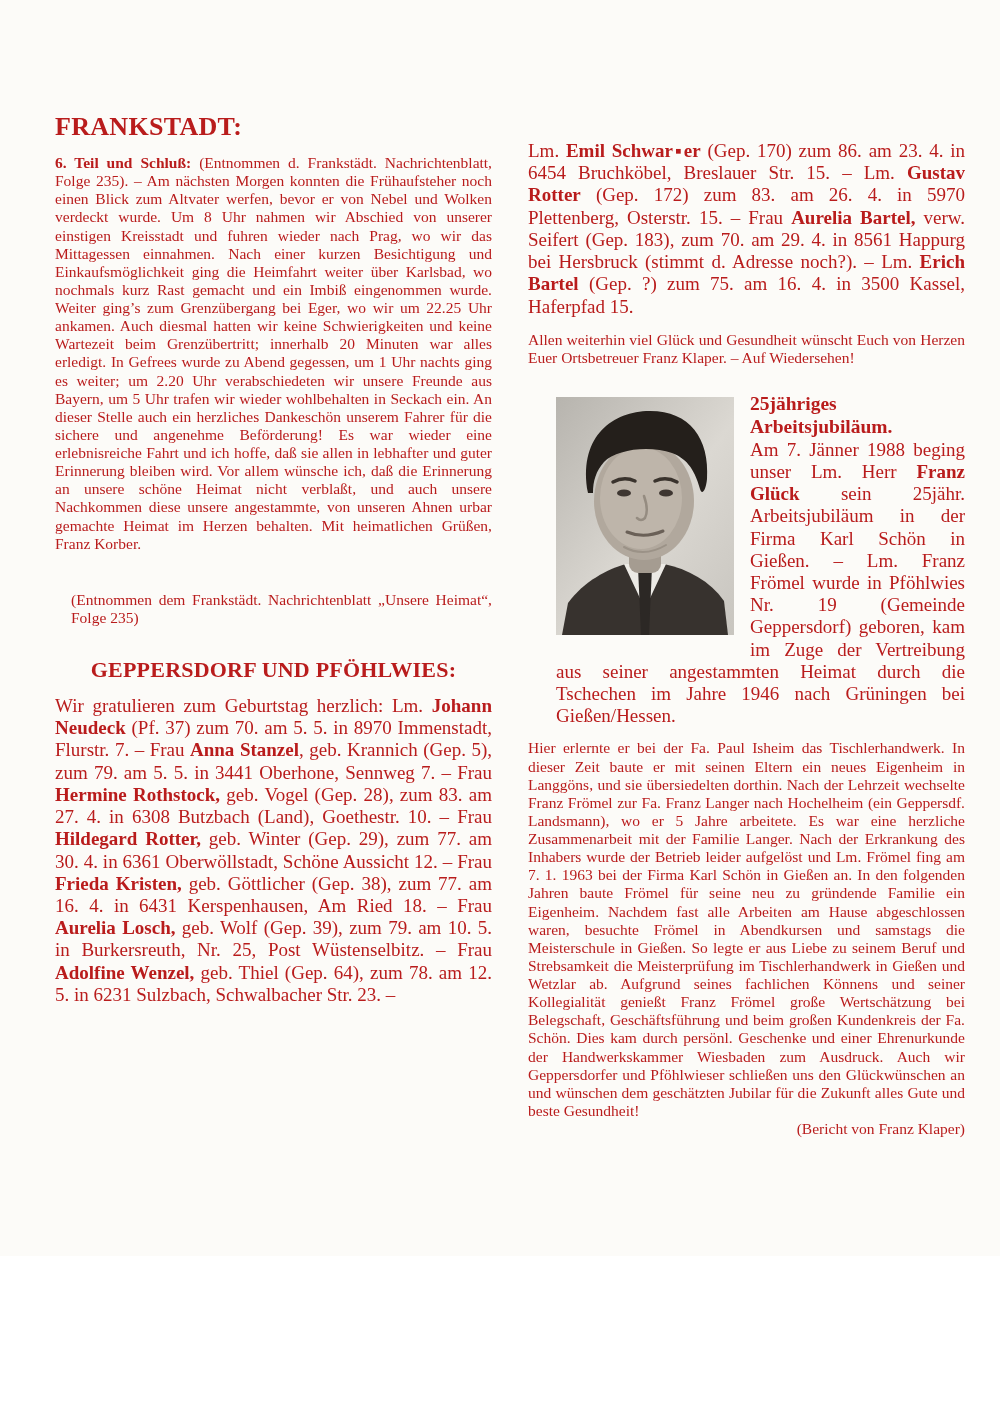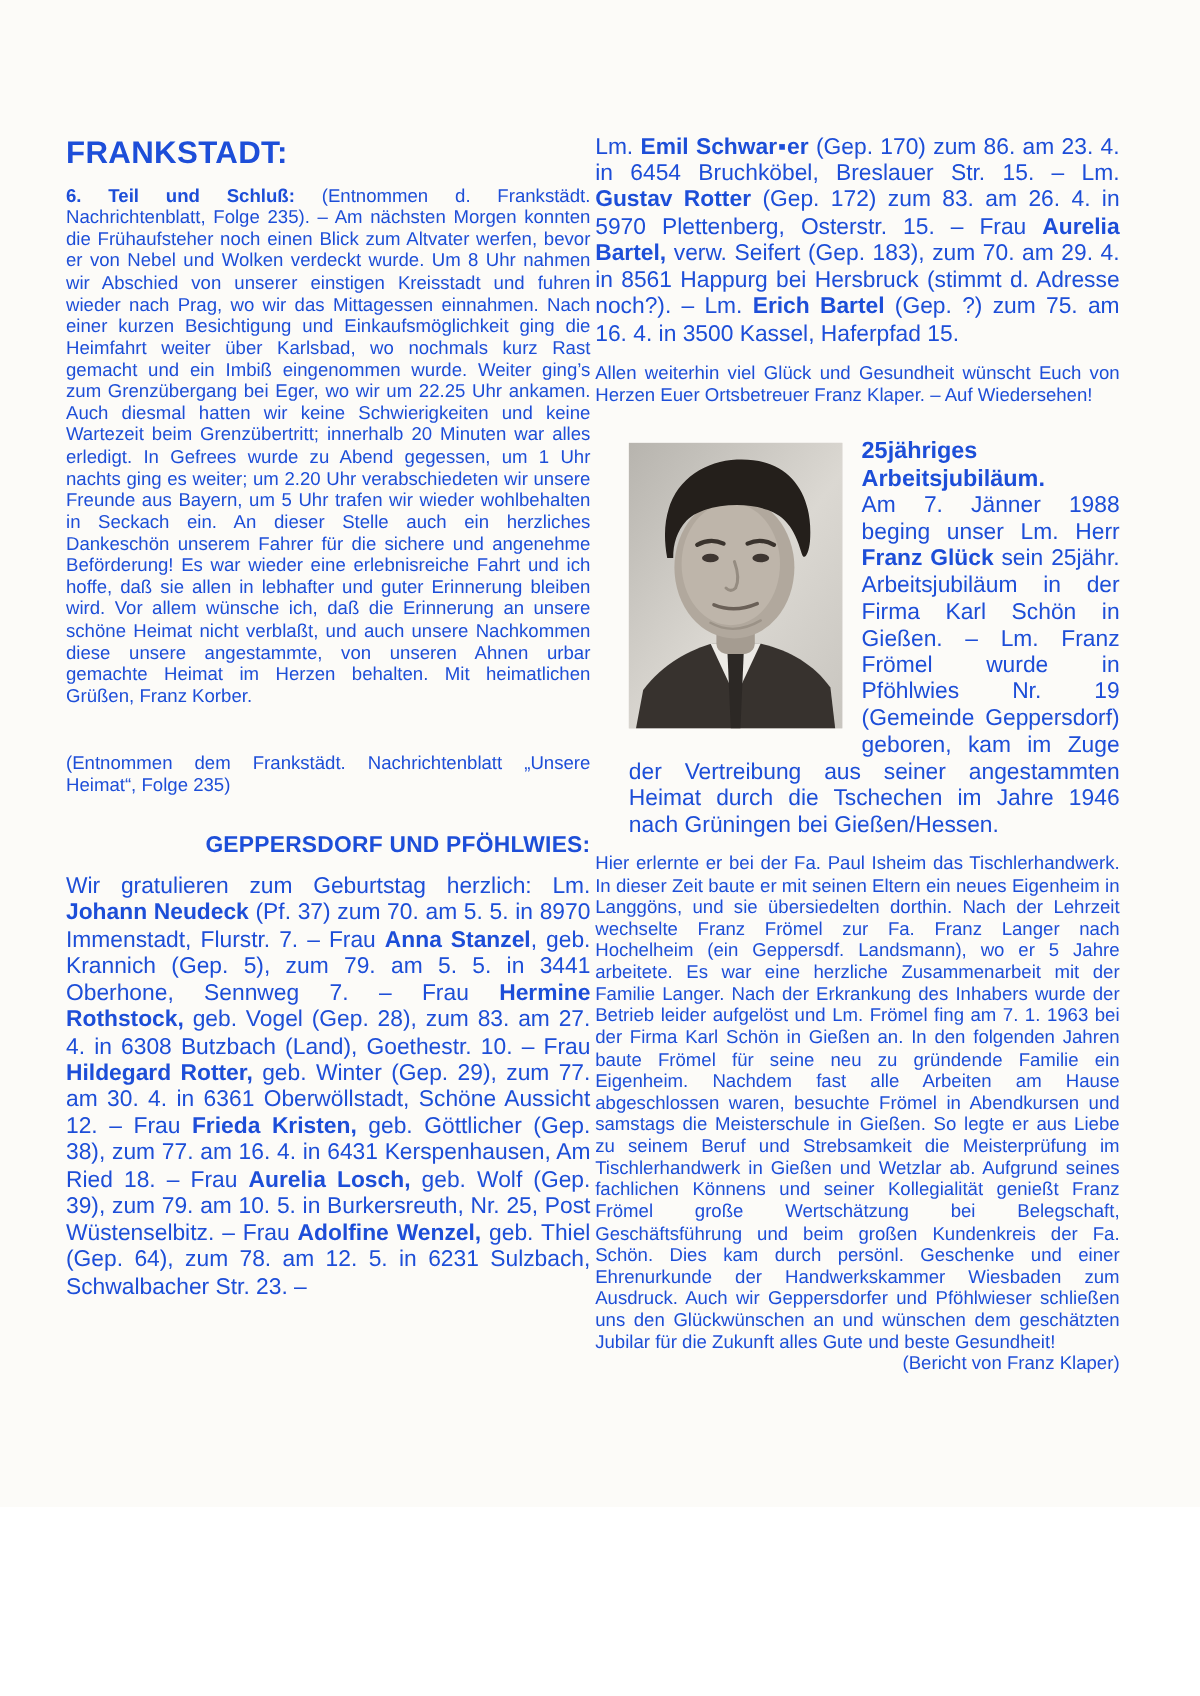--- a/index.html
+++ b/index.html
@@ -1,47 +1,47 @@
 <!DOCTYPE html>
 <html lang="de"><head>
 <meta charset="utf-8">
 <style>
   html, body { margin: 0; padding: 0; background: #ffffff; }
   .page {
     position: relative;
     width: 1000px;
     height: 1256px;
     background: #fcfbf8;
-    font-family: Liberation Sans, sans-serif;
-    color: #1d4ed8;
+    font-family: Liberation Serif, serif;
+    color: #b91c1c;
     overflow: hidden;
   }
   .col {
     position: absolute;
     top: 112px;
     width: 437px;
     text-align: justify;
   }
   .col-left  { left: 55px;  }
-  .col-right { left: 496px; }
+  .col-right { left: 528px; margin-top: 28px; }
 
   .h-frankstadt {
     font-size: 26px; font-weight: bold; margin: 0 0 12px 0;
     text-align: left; letter-spacing: 0.3px; white-space: nowrap;
   }
   .h-geppersdorf {
-    font-size: 19px; font-weight: bold; margin: 30px 0 12px 0;
-    text-align: right; letter-spacing: 0.2px; white-space: nowrap;
+    font-size: 22px; font-weight: bold; margin: 30px 0 12px 0;
+    text-align: center; letter-spacing: 0.2px; white-space: nowrap;
   }
   .txt-lg { font-size: 19px;   line-height: 1.17; margin: 0; }
   .txt-sm { font-size: 15.5px; line-height: 1.17; margin: 0; }
 
   .intro       { margin-bottom: 14px; }
   .report      { margin-bottom: 38px; }
-  .source-note { margin-bottom: 6px;  }
+  .source-note { margin-bottom: 6px; margin-left: 16px;  }
   .greeting    { margin-top: 13px; }
 
   .jubilee { margin-top: 26px; padding-left: 28px; }
   .jubilee::after { content: ""; display: block; clear: both; }
   .photo {
     float: left;
     width: 178px; height: 238px;
     margin: 4px 16px 6px 0;
     background: #d6d3ce;
   }

